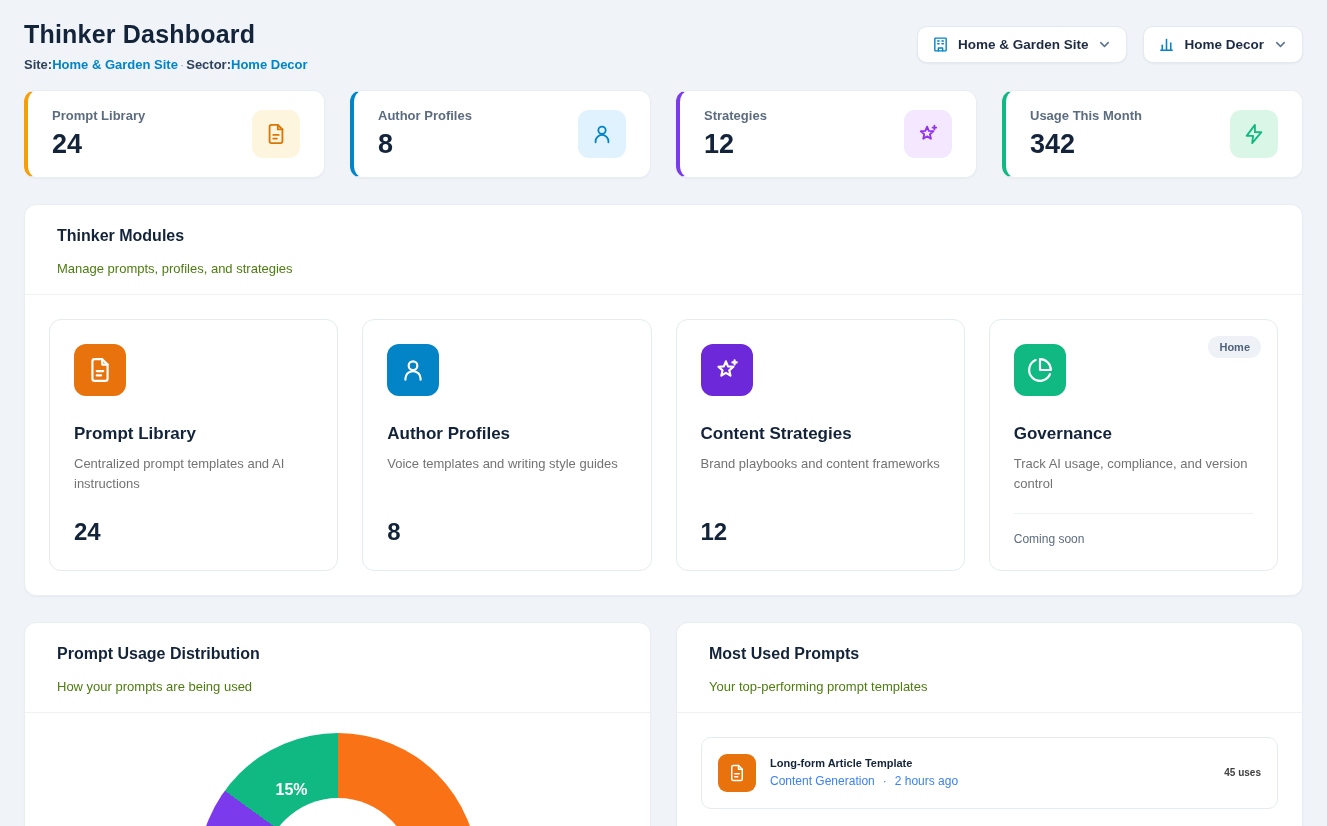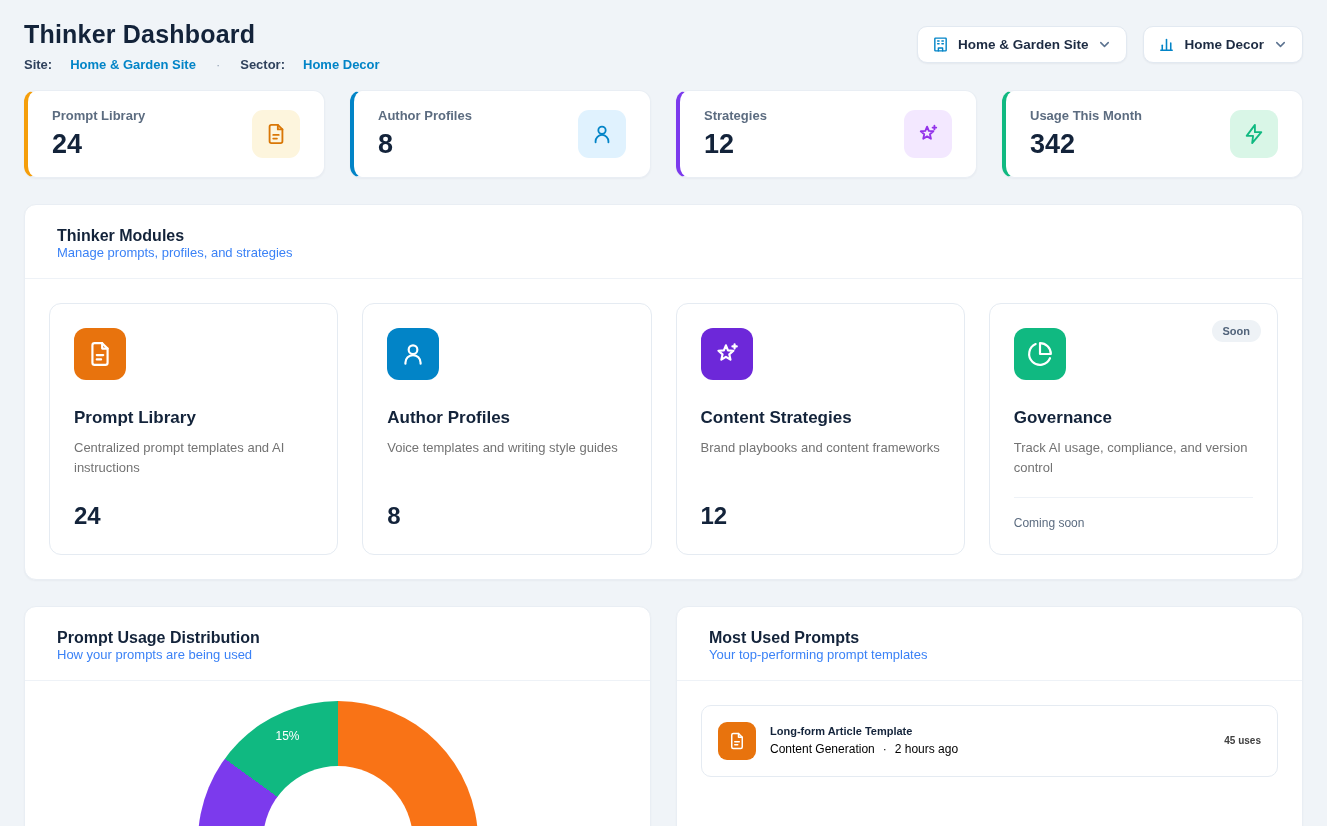--- a/index.html
+++ b/index.html
@@ -3,21 +3,21 @@
 <meta charset="utf-8">
 <style>
   *{margin:0;padding:0;box-sizing:border-box}
   html,body{width:1327px;height:826px;overflow:hidden;background:#f0f4f8;
     font-family:"Liberation Sans","DejaVu Sans",sans-serif;color:#13233a}
   .page{padding:20px 24px 0}
   svg{display:block}
   
   .topbar{display:flex;justify-content:space-between;align-items:flex-start}
   h1{font-size:25px;font-weight:800;letter-spacing:.2px;color:#13233a}
-  .subtitle{margin-top:8px;font-size:13px;display:flex;gap:18px;align-items:center}
+  .subtitle{margin-top:8px;font-size:13px;display:flex;gap:0;align-items:center}
   .subtitle .lbl{color:#2f415c;font-weight:700}
   .subtitle a{color:#0284c7;font-weight:700;text-decoration:none;cursor:pointer}
   .subtitle .dot{color:#98a6b8;margin:0 2px}
   .topbar-actions{display:flex;gap:16px;margin-top:6px}
   .dropdown{display:flex;align-items:center;gap:9px;background:#fff;border:1px solid #e2e9f1;
     border-radius:10px;height:37px;padding:0 14px;font-weight:700;font-size:13.5px;
     font-family:"Liberation Sans","DejaVu Sans",sans-serif;color:#1d2b42;cursor:pointer;
     box-shadow:0 1px 2px rgba(16,24,40,.05)}
   .dropdown .ic{color:#0284c7;display:flex}
   .dropdown .chev{color:#5c7390;display:flex}
@@ -26,47 +26,47 @@
   .stat-card{background:#fff;border:1px solid #e9eef4;border-left-width:4px;border-left-style:solid;
     border-radius:12px;padding:17px 24px;display:flex;justify-content:space-between;align-items:center;
     box-shadow:0 1px 2px rgba(16,24,40,.04)}
   .stat-label{font-size:13px;color:#5c6c80;font-weight:600}
   .stat-value{font-size:27px;font-weight:800;margin-top:7px;line-height:1.1;color:#13233a}
   .stat-icon{width:48px;height:48px;border-radius:11px;display:flex;align-items:center;justify-content:center}
   
   .card{background:#fff;border:1px solid #e9eef4;border-radius:12px;box-shadow:0 1px 2px rgba(16,24,40,.04)}
   .card-head{padding:22px 32px 18px}
   .card-title{font-size:16px;font-weight:700;color:#13233a}
-  .card-sub{font-size:13px;color:#3b82f6;margin-top:0}
+  .card-sub{font-size:13px;color:#4d7c0f;margin-top:16px}
   .card-divider{border-top:1px solid #eef2f7}
   
   .modules-card{margin-top:26px}
   .modules-grid{display:grid;grid-template-columns:repeat(4,1fr);gap:24px;padding:24px;border-top:1px solid #eef2f7}
   .module-card{border:1px solid #e5ebf2;border-radius:12px;padding:24px;position:relative;min-height:252px;
     display:flex;flex-direction:column;cursor:pointer;background:#fff}
   .module-icon{width:52px;height:52px;border-radius:12px;color:#fff;display:flex;align-items:center;justify-content:center}
   .module-title{font-size:17px;font-weight:700;margin-top:28px;color:#13233a}
   .module-desc{font-size:13px;color:#737373;line-height:1.55;margin-top:10px}
   .module-count{font-size:24px;font-weight:800;margin-top:auto;color:#13233a}
   .soon-badge{position:absolute;top:16px;right:16px;background:#eef2f6;color:#51637a;font-size:11px;
     font-weight:700;border-radius:999px;padding:5px 11px}
   .module-divider{border-top:1px solid #eef2f7;margin-top:auto}
   .coming-soon{font-size:12px;color:#5c6c80;margin-top:18px}
   
   .bottom-grid{display:grid;grid-template-columns:1fr 1fr;gap:25px;margin-top:26px}
   .bottom-grid .card{height:430px;overflow:hidden}
   .chart-body{display:flex;justify-content:center;padding-top:20px}
   .donut{width:280px;height:280px;border-radius:50%;position:relative}
   .donut::after{content:"";position:absolute;inset:65px;background:#fff;border-radius:50%}
-  .donut-label{position:absolute;left:78px;top:28px;color:#fff;font-size:12px;font-weight:400;z-index:2}
+  .donut-label{position:absolute;left:78px;top:48px;color:#fff;font-size:16px;font-weight:700;z-index:2}
   .prompt-list{padding:24px}
   .prompt-item{border:1px solid #e5ebf2;border-radius:10px;padding:16px;display:flex;align-items:center;gap:14px;cursor:pointer}
   .prompt-icon{width:38px;height:38px;border-radius:9px;display:flex;align-items:center;justify-content:center;color:#fff;flex:none}
   .prompt-title{font-size:11px;font-weight:700;color:#13233a}
-  .prompt-meta{font-size:12px;color:#000000;margin-top:5px;display:flex;gap:8px;align-items:center}
+  .prompt-meta{font-size:12px;color:#3b82f6;margin-top:5px;display:flex;gap:8px;align-items:center}
   .prompt-uses{margin-left:auto;font-size:10px;font-weight:700;color:#404040}
 </style>
 </head>
 <body>
 
 <div class="page">
 
   <header class="topbar">
     <div>
       <h1>Thinker Dashboard</h1>
@@ -209,21 +209,21 @@
               <path d="M11 4l1.9 4.6 5 .4-3.8 3.3 1.1 4.9L11 14.6l-4.2 2.6 1.1-4.9L4.1 9l5-.4z"></path>
               <path d="M19 3v4M17 5h4"></path>
             </svg>
         </div>
         <h3 class="module-title">Content Strategies</h3>
         <p class="module-desc">Brand playbooks and content frameworks</p>
         <div class="module-count">12</div>
       </div>
 
       <div class="module-card">
-        <span class="soon-badge">Soon</span>
+        <span class="soon-badge">Home</span>
         <div class="module-icon" style="background-color: rgb(16, 185, 129);">
           <svg width="26" height="26" viewBox="0 0 24 24" fill="none" stroke="currentColor" stroke-width="2" stroke-linecap="round" stroke-linejoin="round">
               <path d="M21.2 15.9A10 10 0 1 1 8 2.8"></path>
               <path d="M22 12A10 10 0 0 0 12 2v10z"></path>
             </svg>
         </div>
         <h3 class="module-title">Governance</h3>
         <p class="module-desc">Track AI usage, compliance, and version control</p>
         <div class="module-divider"></div>
         <div class="coming-soon">Coming soon</div>

